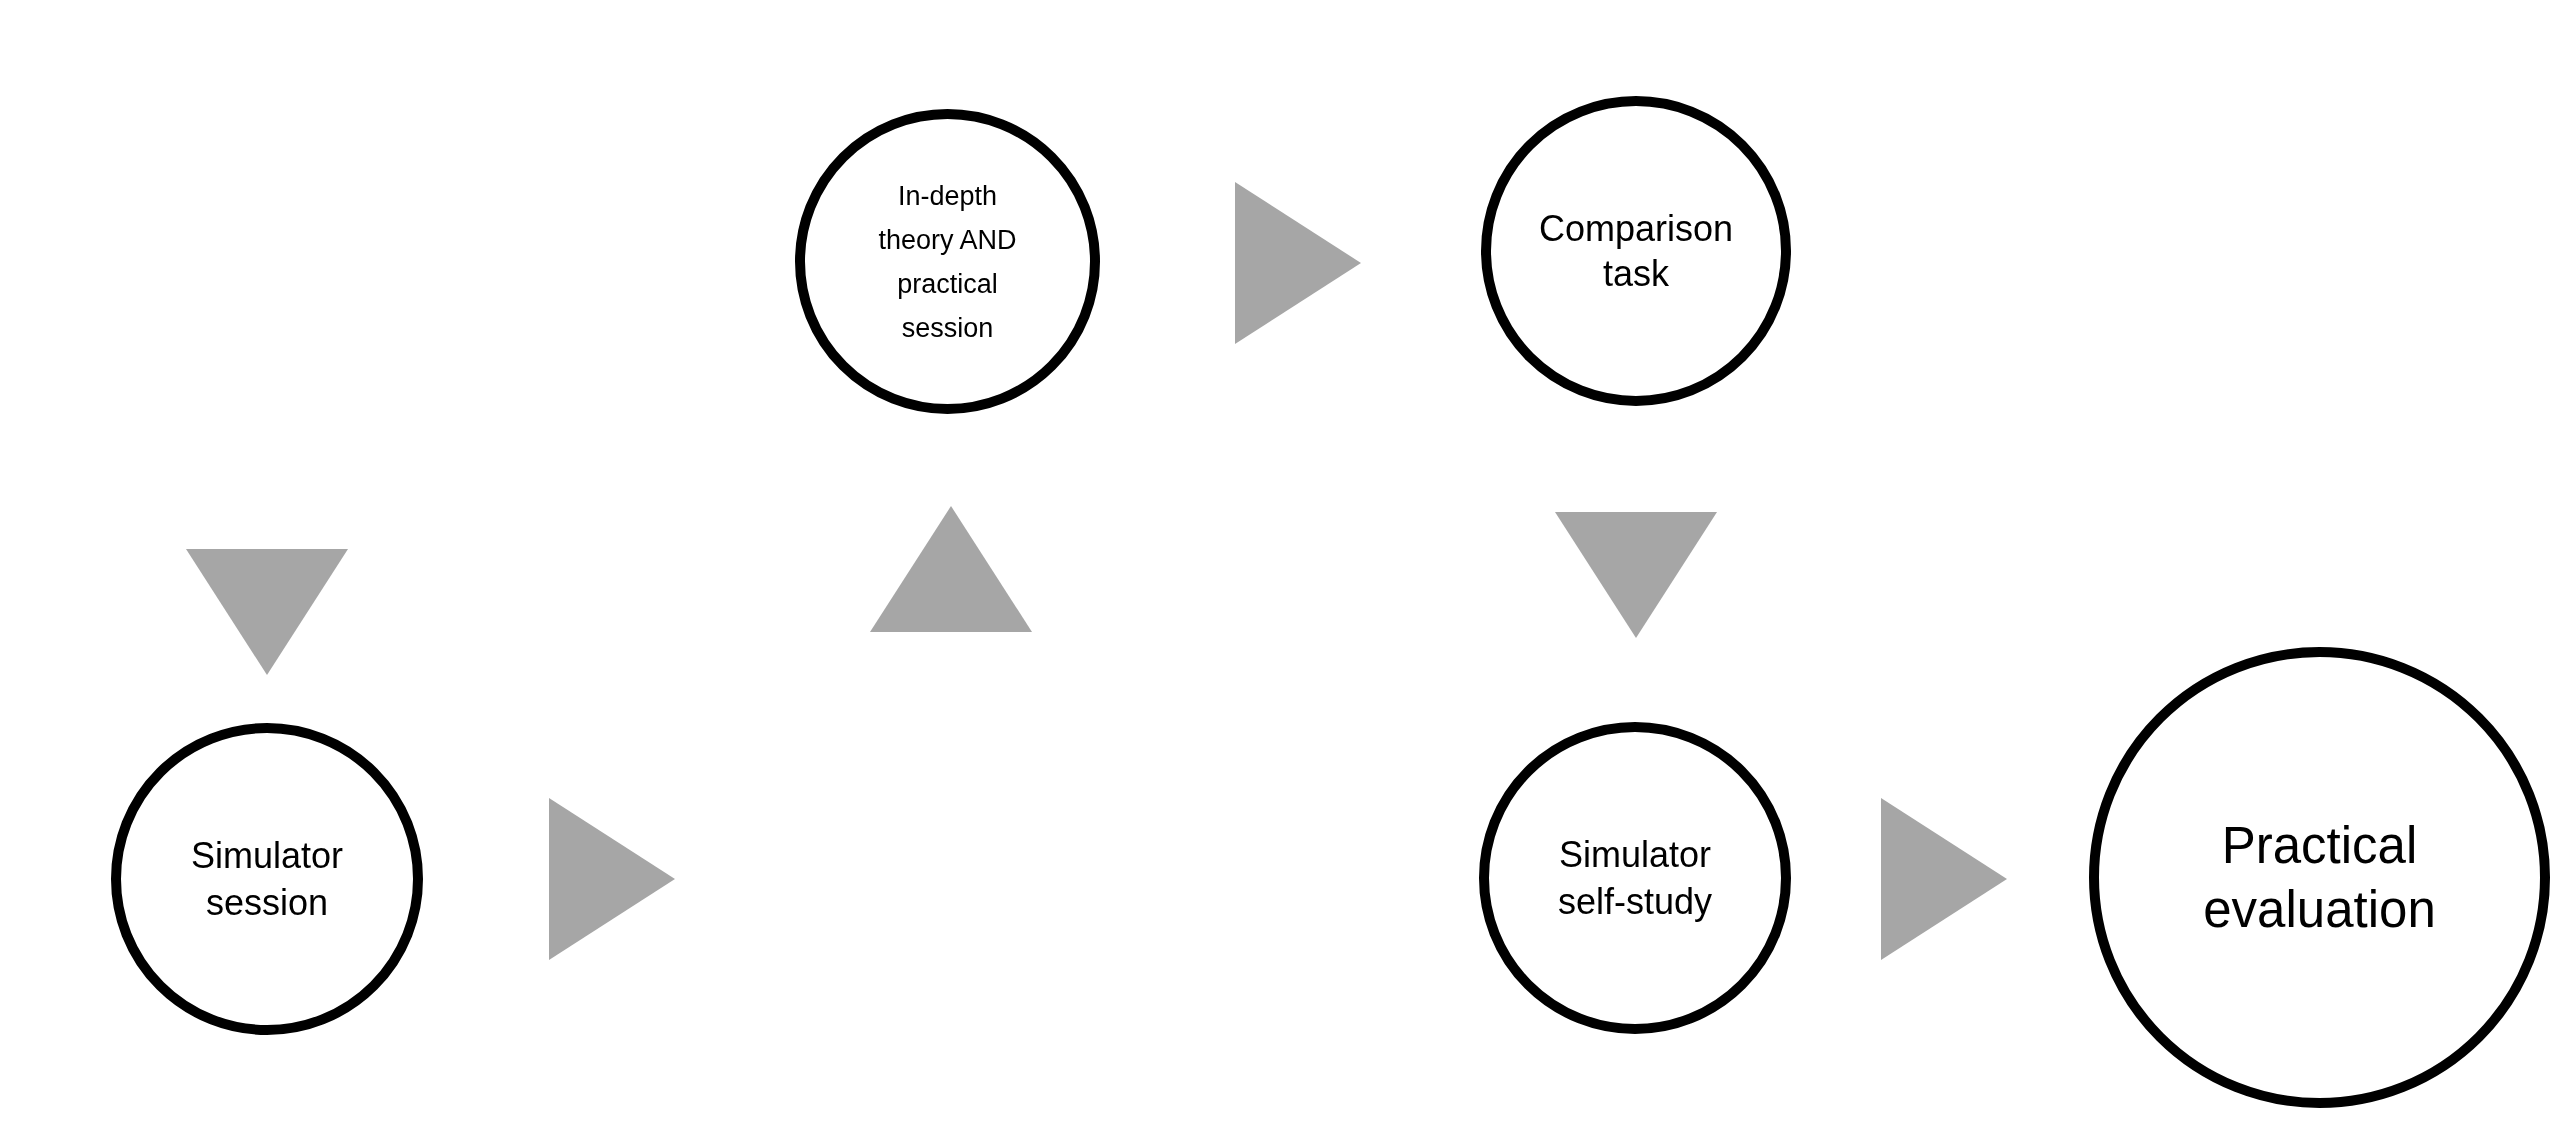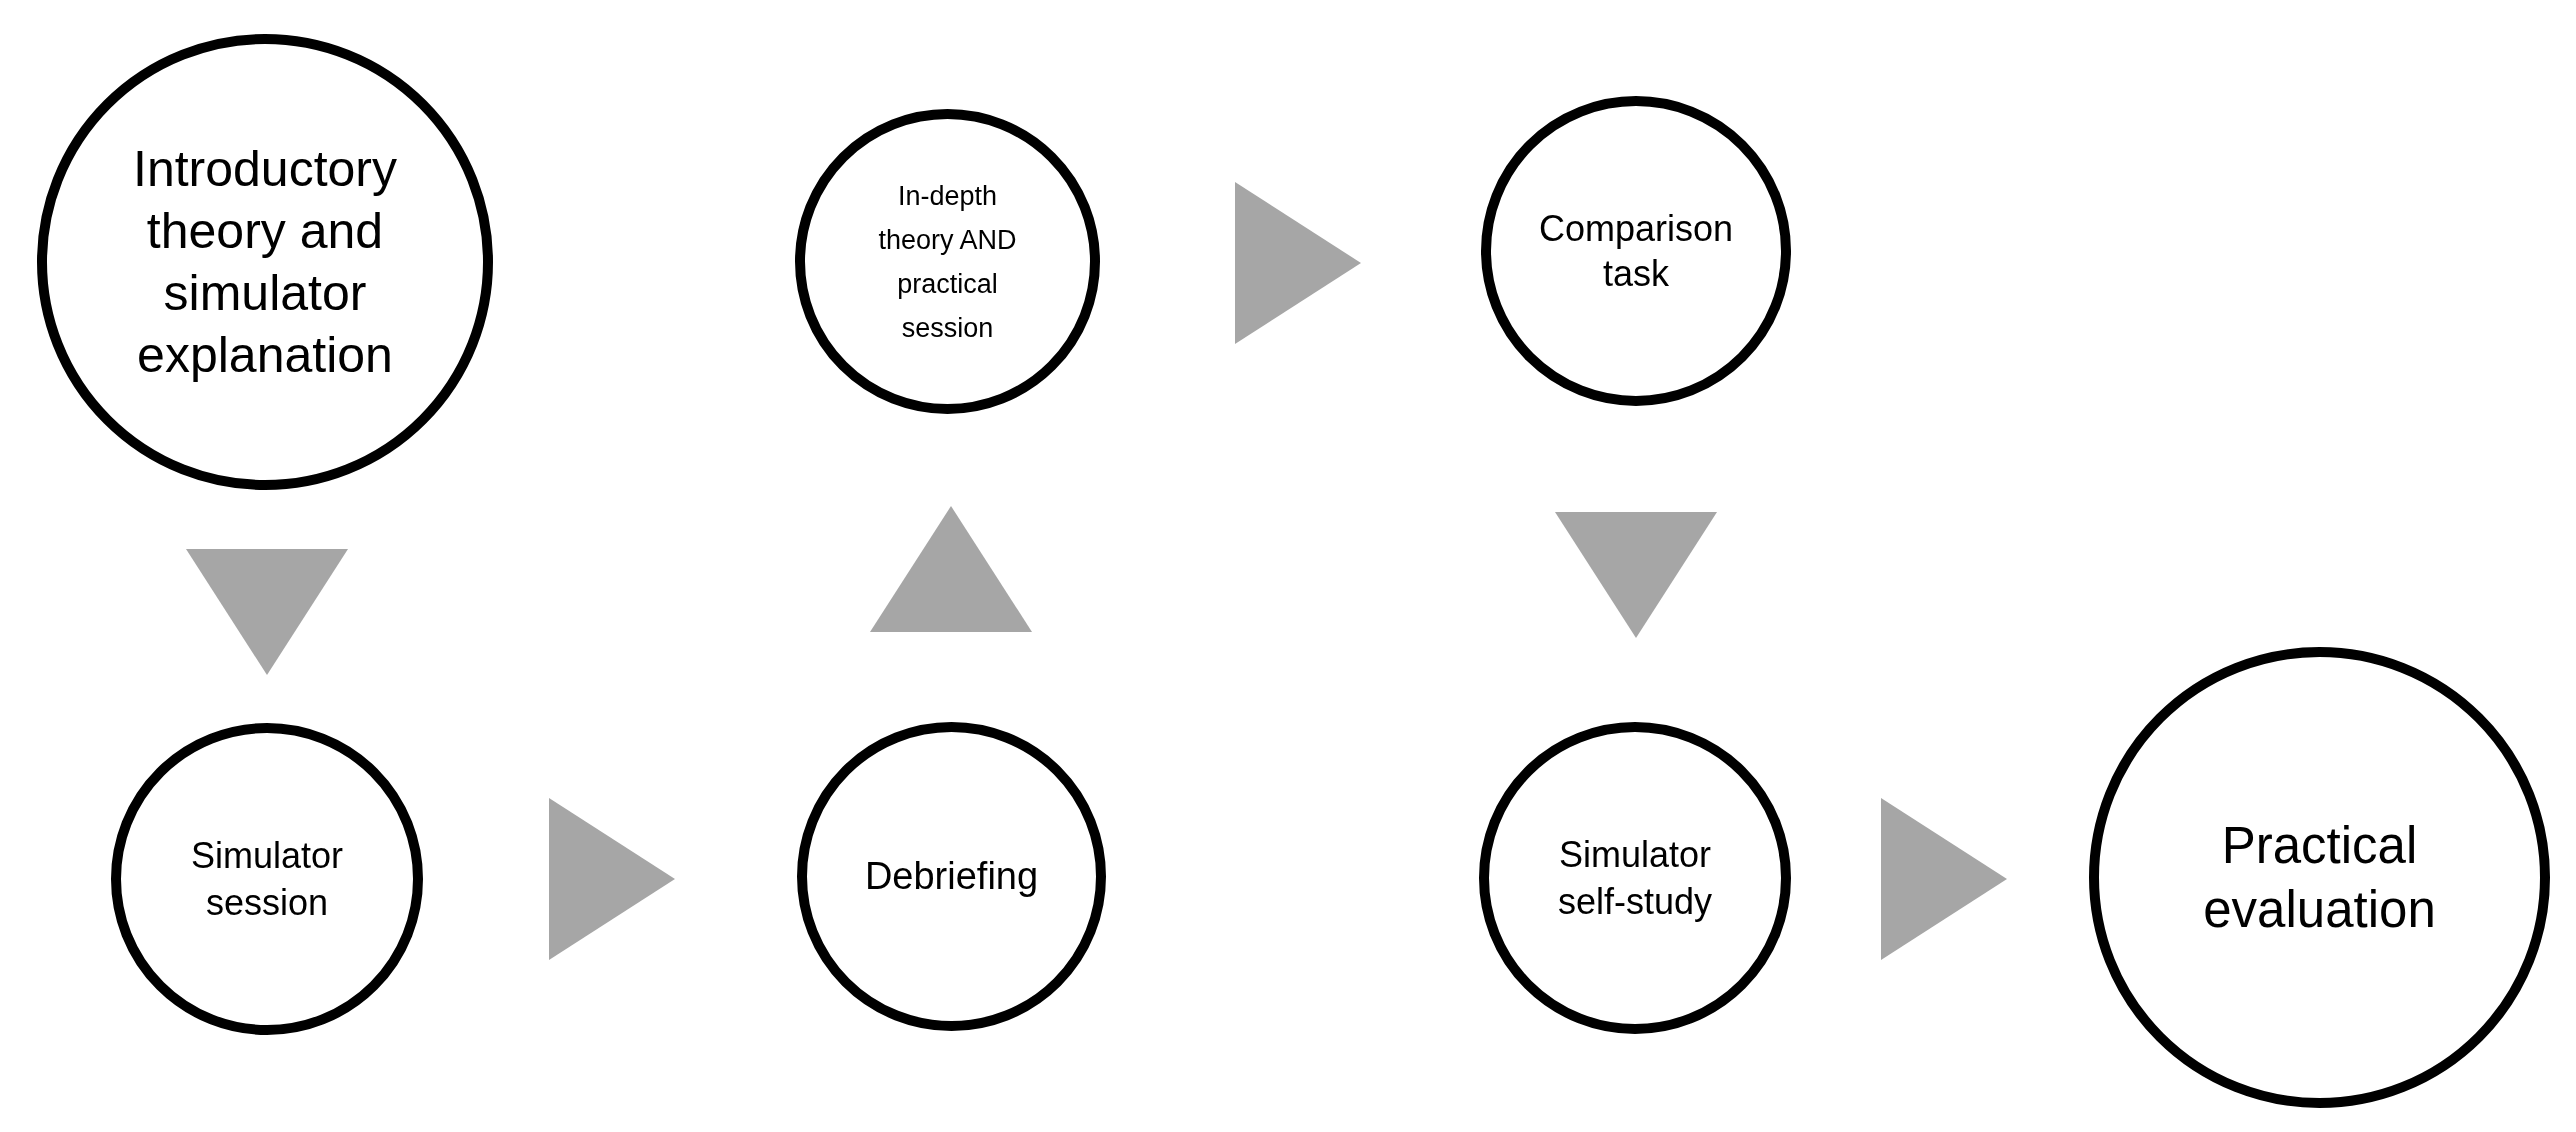--- a/index.html
+++ b/index.html
@@ -46,47 +46,38 @@
     border-top: 81px solid transparent;
     border-bottom: 81px solid transparent;
     border-left: 126px solid var(--arrow);
   }
 </style>
 </head>
 <body>
 
 <div class="canvas">
 
-  <div class="node" style="left:37px; top:34px; width:456px; height:456px; font-size:50px; line-height:62px;">
-    <span class="node-label">Introductory
-theory and
-simulator
-explanation</span>
-  </div>
 
   <div class="node" style="left:795px; top:109px; width:305px; height:305px; font-size:27px; line-height:44px;">
     <span class="node-label">In-depth
 theory AND
 practical
 session</span>
   </div>
 
   <div class="node" style="left:1481px; top:96px; width:310px; height:310px; font-size:36px; line-height:45px;justify-content:center;">
     <span class="node-label">Comparison
 task</span>
   </div>
 
   <div class="node" style="left:111px; top:723px; width:312px; height:312px; font-size:36px; line-height:47px;">
     <span class="node-label">Simulator
 session</span>
   </div>
 
-  <div class="node" style="left:797px; top:722px; width:309px; height:309px; font-size:38px; line-height:47px;">
-    <span class="node-label">Debriefing</span>
-  </div>
 
   <div class="node" style="left:1479px; top:722px; width:312px; height:312px; font-size:36px; line-height:47px;">
     <span class="node-label">Simulator
 self-study</span>
   </div>
 
   <div class="node" style="left:2089px; top:647px; width:461px; height:461px; font-size:51px; line-height:64px;">
     <span class="node-label">Practical
 evaluation</span>
   </div>

